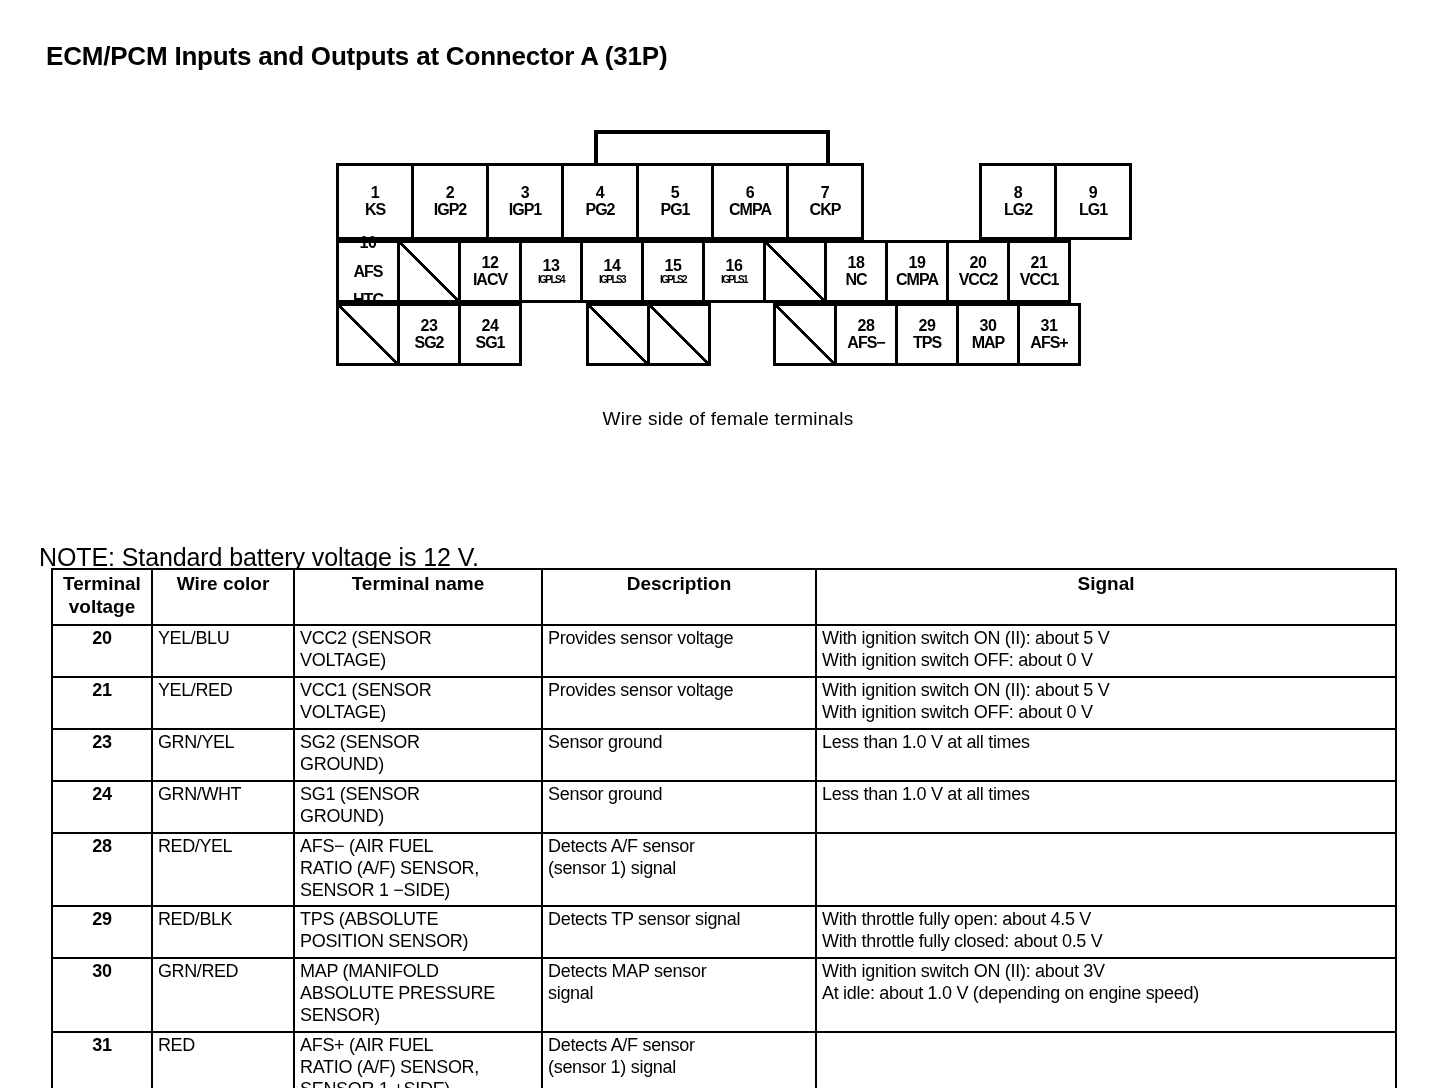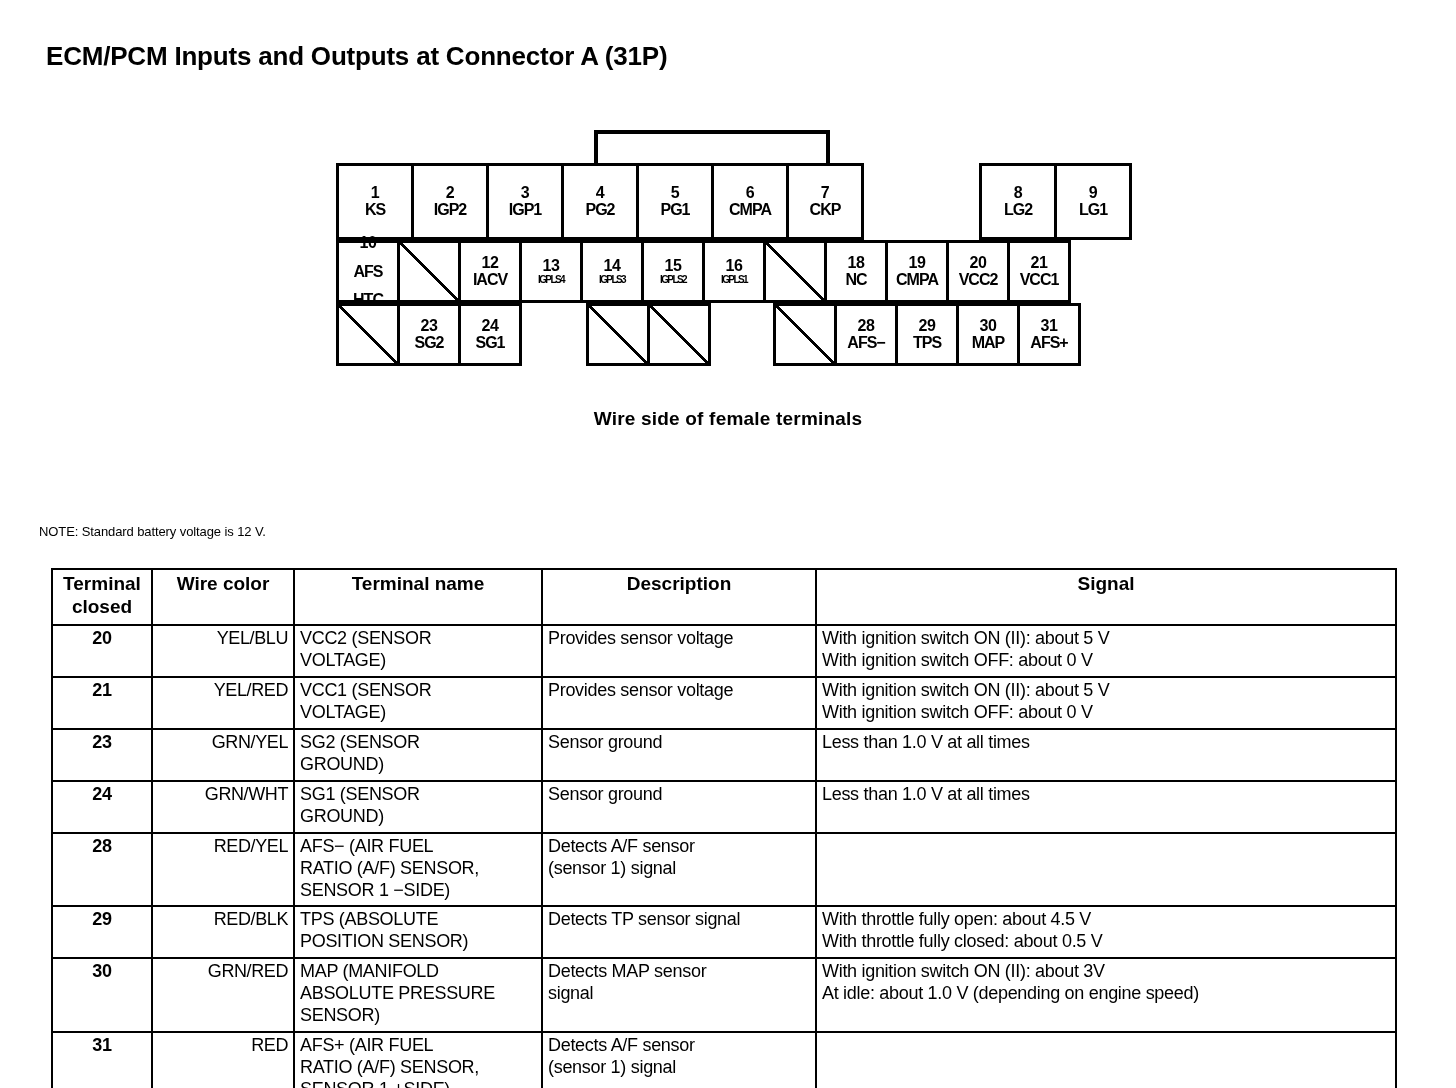--- a/index.html
+++ b/index.html
@@ -105,29 +105,28 @@
 
   
   #diagram-caption {
     position: absolute;
     left: 0;
     top: 408px;
     width: 1456px;
     text-align: center;
     font-size: 19px;
     letter-spacing: 0.2px;
-    font-weight: bold;
   }
 
   
   #note-line {
     position: absolute;
     left: 39px;
-    top: 524px;
-    font-size: 13px;
+    top: 543px;
+    font-size: 25px;
     letter-spacing: -0.1px;
   }
 
   
   #spec-table {
     position: absolute;
     left: 51px;
     top: 568px;
     width: 1346px;
     border-collapse: collapse;
@@ -149,21 +148,21 @@
     height: 48px;
     vertical-align: top;
   }
   #spec-table thead th .hdr-2 { display: block; }
   #spec-table td.c-term {
     text-align: center;
     font-weight: bold;
     letter-spacing: -0.2px;
   }
   #spec-table td.c-wire {
-    text-align: right;
+    text-align: left;
     letter-spacing: -0.4px;
   }
   #spec-table td.c-name,
   #spec-table td.c-desc,
   #spec-table td.c-sig {
     text-align: left;
     letter-spacing: -0.3px;
   }
   #spec-table td .ln { display: block; white-space: nowrap; }
 
@@ -307,21 +306,21 @@
     <col class="col-term">
       <col class="col-wire">
       <col class="col-name">
       <col class="col-desc">
       <col class="col-sig">
   </colgroup>
   <thead>
     <tr>
       <th>
         <span class="hdr-1">Terminal</span>
-        <span class="hdr-2">closed</span>
+        <span class="hdr-2">voltage</span>
       </th>
       <th>Wire color</th>
       <th>Terminal name</th>
       <th>Description</th>
       <th>Signal</th>
     </tr>
   </thead>
   <tbody id="spec-table-body">
       <tr>
         <td class="c-term">

